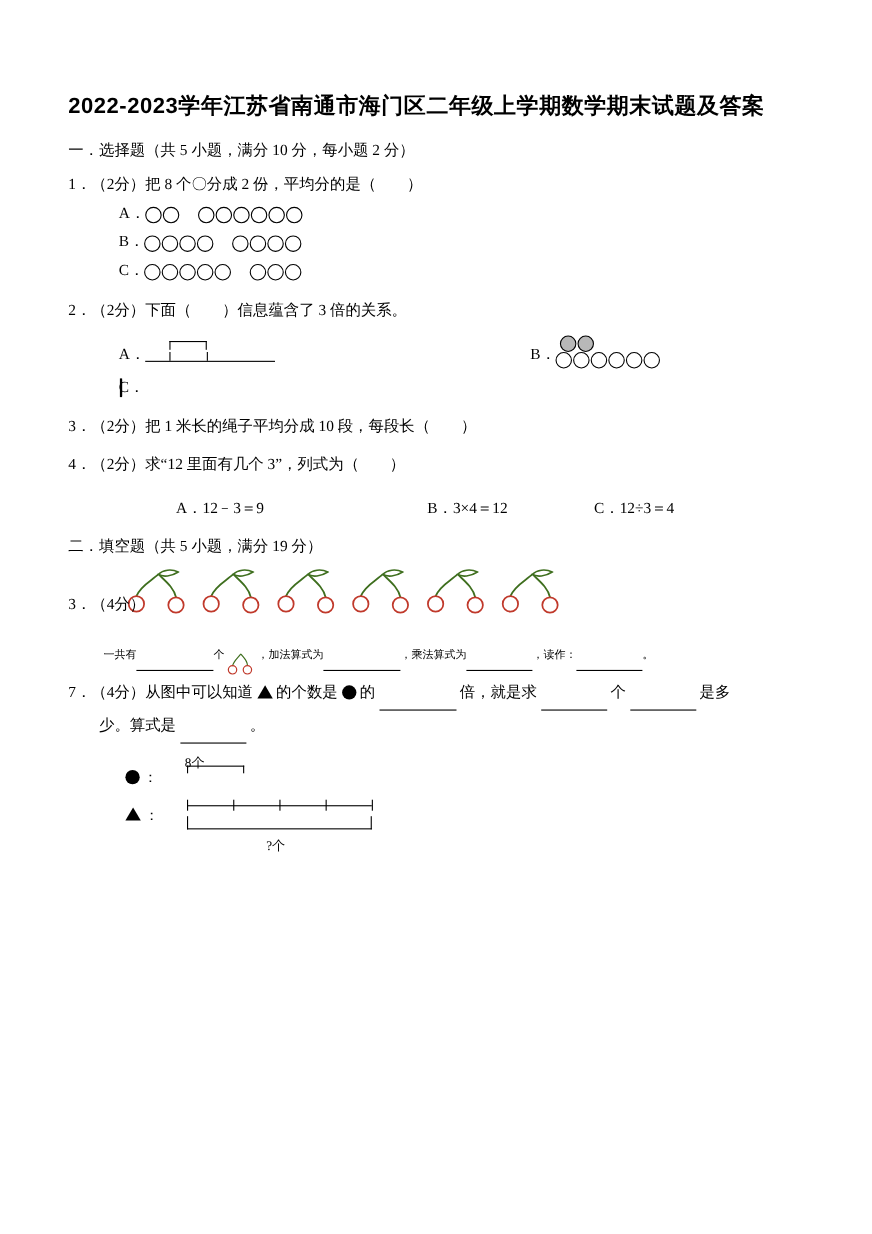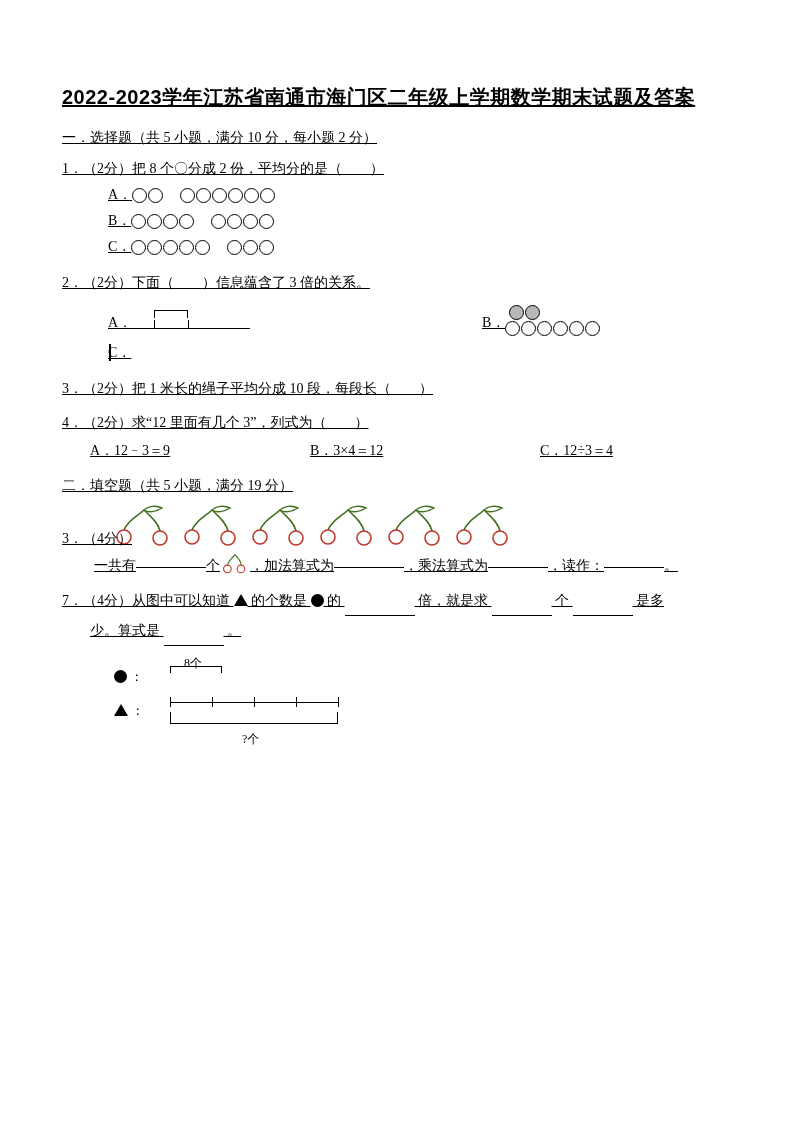--- a/index.html
+++ b/index.html
@@ -13,21 +13,20 @@
     font-family: "Liberation Serif", "DejaVu Serif", serif;
     color: #000;
     position: relative;
     overflow: hidden;
   }
   .page {
     box-sizing: border-box;
     padding: 78px 62px 40px 62px;
     width: 786px;
     height: 1122px;
-    text-decoration: underline;
   }
   .doc-title {
     font-family: "Liberation Sans", sans-serif;
     font-weight: bold;
     font-size: 20px;
     line-height: 38px;
     letter-spacing: 0.5px;
     margin: 0 0 6px 0;
   }
   .section-head {
@@ -168,26 +167,27 @@
   }
 
   .cherry-row {
     display: flex;
     gap: 6px;
     padding-left: 52px;
     margin-top: 4px;
   }
 
   .q6-line {
-    font-size: 14px;
+    font-size: 10px;
     line-height: 28px;
     padding-left: 32px;
     display: flex;
-    align-items: flex-start;
+    align-items: flex-end;
     flex-wrap: wrap;
+    margin-top: 18px;
   }
 
   .tri {
     display: inline-block;
     width: 0; height: 0;
     border-left: 7px solid transparent;
     border-right: 7px solid transparent;
     border-bottom: 12px solid #000;
     vertical-align: -1px;
   }
@@ -334,21 +334,21 @@
       </span>
     </div>
   </div>
 
   <div class="q" style="margin-top:10px;">
     <div>3．（2分）把 1 米长的绳子平均分成 10 段，每段长（　　）</div>
   </div>
 
   <div class="q" style="margin-top:8px;">
     <div>4．（2分）求“12 里面有几个 3”，列式为（　　）</div>
-    <div class="abc-grid indent1" style="margin-top:2px;">
+    <div class="abc-grid indent1" style="margin-top:14px;text-align:center;">
       <span class="cell" style="width:220px;">A．12﹣3＝9</span>
       <span class="cell" style="width:230px;">B．3×4＝12</span>
       <span class="cell">C．12÷3＝4</span>
     </div>
   </div>
 
 
   <div class="section-head">二．填空题（共 5 小题，满分 19 分）</div>
 
   <div class="q">
@@ -442,21 +442,21 @@
     <div class="q7-fig">
       <span class="lbl" style="left:0; top:10px;">
         <span class="dot"></span>
         <span>：</span>
       </span>
       <span class="lbl" style="left:0; top:44px;">
         <span class="tri"></span>
         <span>：</span>
       </span>
 
-      <span class="small-num" style="position:absolute; left:70px; top:-4px;">8个</span>
+      <span class="small-num" style="position:absolute; left:54px; top:-4px;">8个</span>
       <span class="brace-top" style="left:56px; top:12px; width:52px;"></span>
 
       <span class="line" style="left:56px; top:48px; width:168px;"></span>
       <span class="tick" style="left:56px; top:43px; height:10px;"></span>
       <span class="tick" style="left:98px; top:43px; height:10px;"></span>
       <span class="tick" style="left:140px; top:43px; height:10px;"></span>
       <span class="tick" style="left:182px; top:43px; height:10px;"></span>
       <span class="tick" style="left:224px; top:43px; height:10px;"></span>
 
       <span class="brace-bot" style="left:56px; top:58px; width:168px;"></span>

